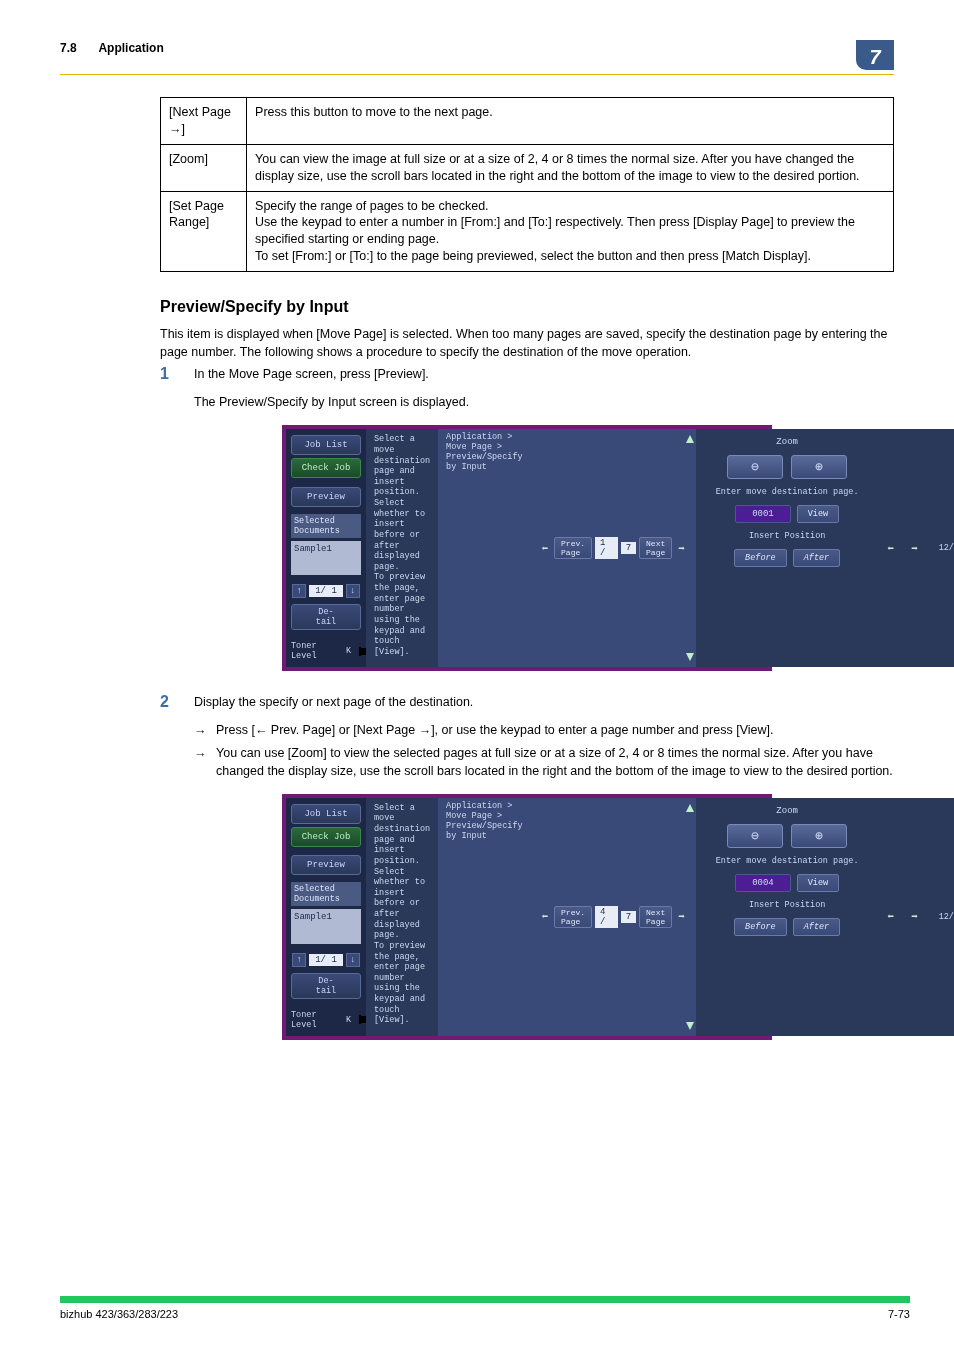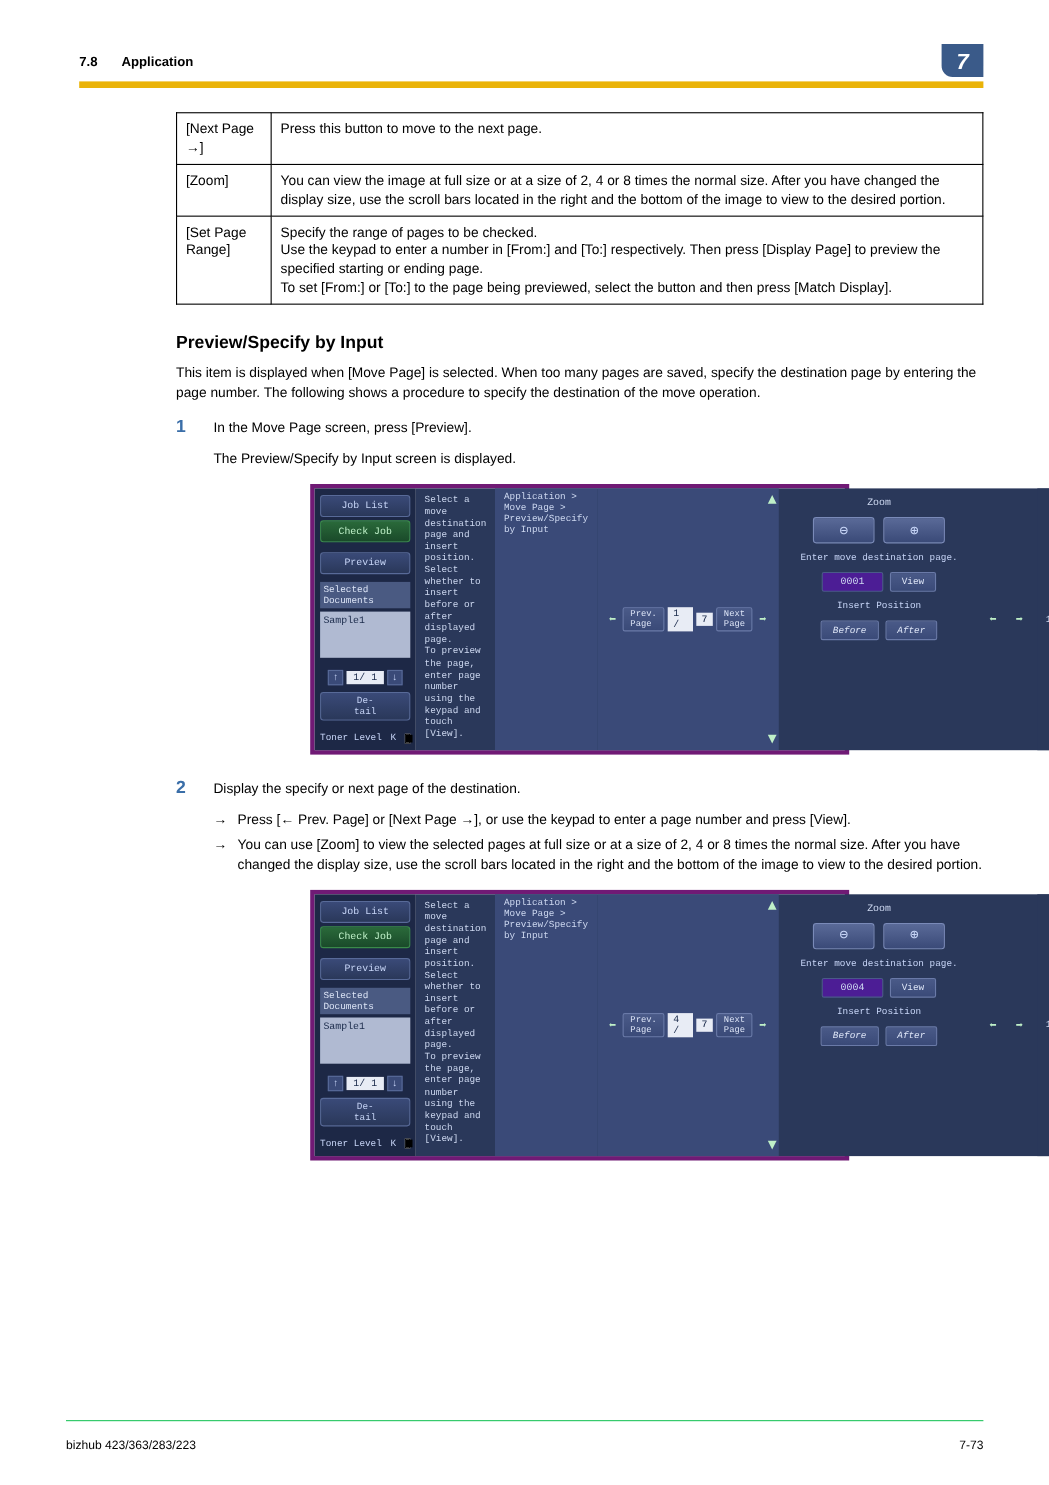--- a/index.html
+++ b/index.html
@@ -1,48 +1,48 @@
 <!DOCTYPE html>
 <html><head>
 <meta charset="utf-8">
 <style>
   * { box-sizing: border-box; margin: 0; padding: 0; }
   body { font-family: Arial, Helvetica, sans-serif; font-size: 13px; color: #000; background: #fff; width: 954px; min-height: 1350px; position: relative; padding: 40px 60px 50px 60px; }
-  .header-row { display: flex; justify-content: space-between; align-items: center; border-bottom: 6px solid #eab308; padding-bottom: 4px; margin-bottom: 22px; margin-left: 12px; }
+  .header-row { display: flex; justify-content: space-between; align-items: flex-start; border-bottom: 1px solid #eab308; padding-bottom: 4px; margin-bottom: 22px; }
   .section-num { font-size: 12px; font-weight: bold; }
   .section-title { font-size: 12px; font-weight: bold; }
   .page-corner { width: 38px; height: 30px; background: #3a5a89; color: #fff; display: flex; align-items: flex-end; justify-content: center; font-size: 20px; font-weight: bold; font-style: italic; border-radius: 0 0 0 10px; padding-bottom: 1px; }
   .content { margin-left: 100px; margin-right: 0; }
   table.desc { border-collapse: collapse; width: 100%; margin-bottom: 26px; }
   table.desc th, table.desc td { border: 1px solid #000; padding: 6px 8px; text-align: left; vertical-align: top; font-size: 12.5px; line-height: 1.35; }
   table.desc th { font-weight: bold; }
   .col-item { width: 130px; }
   h3.subhead { font-size: 16px; font-weight: bold; margin-bottom: 10px; }
-  p.para { font-size: 12.5px; line-height: 1.4; margin-bottom: 14px; }
+  p.para { font-size: 12.5px; line-height: 1.4; margin-bottom: 4px; }
   .step-row { display: flex; align-items: flex-start; margin-bottom: 6px; }
   .step-num { color: #3a6ea8; font-size: 16px; font-weight: bold; width: 34px; flex-shrink: 0; }
   .step-body { flex: 1; font-size: 12.5px; line-height: 1.45; }
   .step-body p { margin-bottom: 4px; }
   .sub-indent { margin-left: 34px; margin-bottom: 6px; font-size: 12.5px; line-height: 1.45; }
   .arrow-line { display: flex; align-items: flex-start; margin-left: 34px; margin-bottom: 4px; font-size: 12.5px; line-height: 1.45; }
   .arrow-glyph { width: 22px; flex-shrink: 0; font-weight: bold; }
   .arrow-text { flex: 1; }
   .screenshot-wrap { display: flex; justify-content: center; margin: 14px 0 22px 0; }
   .shot { width: 490px; border: 4px solid #701a75; font-family: "Courier New", monospace; font-size: 9px; color: #c7d5f7; display: flex; flex-direction: column; }
   .shot-top { display: flex; height: 238px; }
   .shot-left { width: 116px; background: #1d2846; display: flex; flex-direction: column; padding: 6px 5px; gap: 3px; }
   .tab-btn { background: linear-gradient(#3a4a78,#2a385a); border: 1px solid #586a98; border-radius: 3px; text-align: center; padding: 4px 2px; font-size: 9px; color: #c7d5f7; }
   .tab-btn.green { background: linear-gradient(#2a6a3a,#1a4a2a); border-color: #3a8a4a; color: #bff0c8; }
   .sd-header { background: #4a5a82; color: #dde5f7; font-size: 8.5px; padding: 2px 3px; margin-top: 4px; }
   .sd-body { background: #b0bad2; color: #1a2a4a; font-size: 9px; padding: 3px; height: 42px; }
   .spacer-left { flex: 1; }
   .page-nums-strip { display: flex; align-items: center; justify-content: center; gap: 3px; margin: 3px 0; }
   .arrow-nav { width: 14px; height: 14px; background: #3a4a78; border: 1px solid #586a98; display: flex; align-items: center; justify-content: center; font-size: 9px; }
   .page-nums-strip .white { background: #e8ecf5; color: #1a2a4a; padding: 1px 6px; font-size: 9px; }
-  .detail-pill { background: linear-gradient(#3a4a78,#2a385a); border: 1px solid #586a98; border-radius: 3px; text-align: center; padding: 2px 2px; font-size: 8.5px; width: 82px; align-self: center; }
+  .detail-pill { background: linear-gradient(#3a4a78,#2a385a); border: 1px solid #586a98; border-radius: 3px; text-align: center; padding: 2px 2px; font-size: 8.5px; width: 70px; align-self: center; }
   .toner-row { display: flex; align-items: center; gap: 8px; margin-top: 8px; font-size: 8.5px; }
   .toner-row .bar { flex: 1; height: 9px; background: #fff; border: 1px solid #000; position: relative; }
   .toner-row .bar::before { content: ""; position: absolute; left: 0; top: 0; bottom: 0; width: 6px; background: #000; }
   .shot-right { flex: 1; background: #2a385a; display: flex; flex-direction: row; }
   .instr { padding: 5px 8px; font-size: 8.5px; line-height: 1.25; color: #cdd8f0; }
   .crumb { background: #3a4a78; padding: 3px 8px; font-size: 8.5px; color: #cdd8f0; }
   .pagebar { display: flex; align-items: center; gap: 3px; padding: 4px 8px; background: #3a4a78; }
   .pagebar .btn { background: linear-gradient(#4a5a88,#3a4a78); border: 1px solid #6a7aa8; border-radius: 2px; padding: 1px 6px; font-size: 8px; color: #dde5f7; }
   .pagebar .arrow { width: 16px; text-align: center; font-size: 11px; color: #bff0c8; }
   .pagebar .counter { background: #e8ecf5; color: #1a2a4a; padding: 1px 5px; font-size: 9px; }
@@ -61,21 +61,21 @@
   .small-btn { background: linear-gradient(#4a5a88,#3a4a78); border: 1px solid #6a7aa8; border-radius: 2px; padding: 3px 10px; font-size: 8.5px; color: #dde5f7; }
   .ip-row { display: flex; gap: 6px; justify-content: center; font-style: italic; }
   .h-scroll-row { display: flex; align-items: center; padding: 1px 8px; }
   .h-arrow { width: 16px; font-size: 11px; color: #bff0c8; text-align: center; }
   .h-track { flex: 1; height: 4px; background: #4a5a88; margin: 0 4px; }
   .bottom-bar { display: flex; align-items: center; padding: 3px 8px; background: #2a385a; font-size: 8.5px; color: #cdd8f0; }
   .bottom-bar .spacer { flex: 1; }
   .bb-btn { background: linear-gradient(#4a5a88,#3a4a78); border: 1px solid #6a7aa8; border-radius: 3px; padding: 2px 16px; font-size: 8.5px; color: #dde5f7; margin-left: 6px; }
   .photo-preview { position: absolute; top: 12px; left: 12px; right: 20px; bottom: 12px; background: linear-gradient(180deg, #9fb8d0 0%, #7a98b8 30%, #4a6580 45%, #3a5060 60%, #a89880 75%, #8a8068 100%); }
   .page-preview { position: absolute; top: 14px; left: 30px; right: 46px; bottom: 14px; background: #fff; display:flex; align-items:center; justify-content:center; color:#222; font-size: 56px; font-family: Arial; font-weight: 400; overflow: hidden; letter-spacing: 2px; }
-  .footer-row { position: absolute; bottom: 30px; left: 60px; right: 60px; display: flex; justify-content: space-between; border-top: 1px solid #22c55e; padding-top: 16px; font-size: 11px; }
+  .footer-row { position: absolute; bottom: 30px; left: 60px; right: 44px; display: flex; justify-content: space-between; border-top: 7px solid #22c55e; padding-top: 5px; font-size: 11px; }
   .arrow-char { font-family: Arial; }
 </style>
 </head>
 <body>
 
 <div class="header-row">
   <div>
     <span class="section-num">7.8</span>
     <span>&nbsp;&nbsp;&nbsp;&nbsp;</span>
     <span class="section-title">Application</span>

